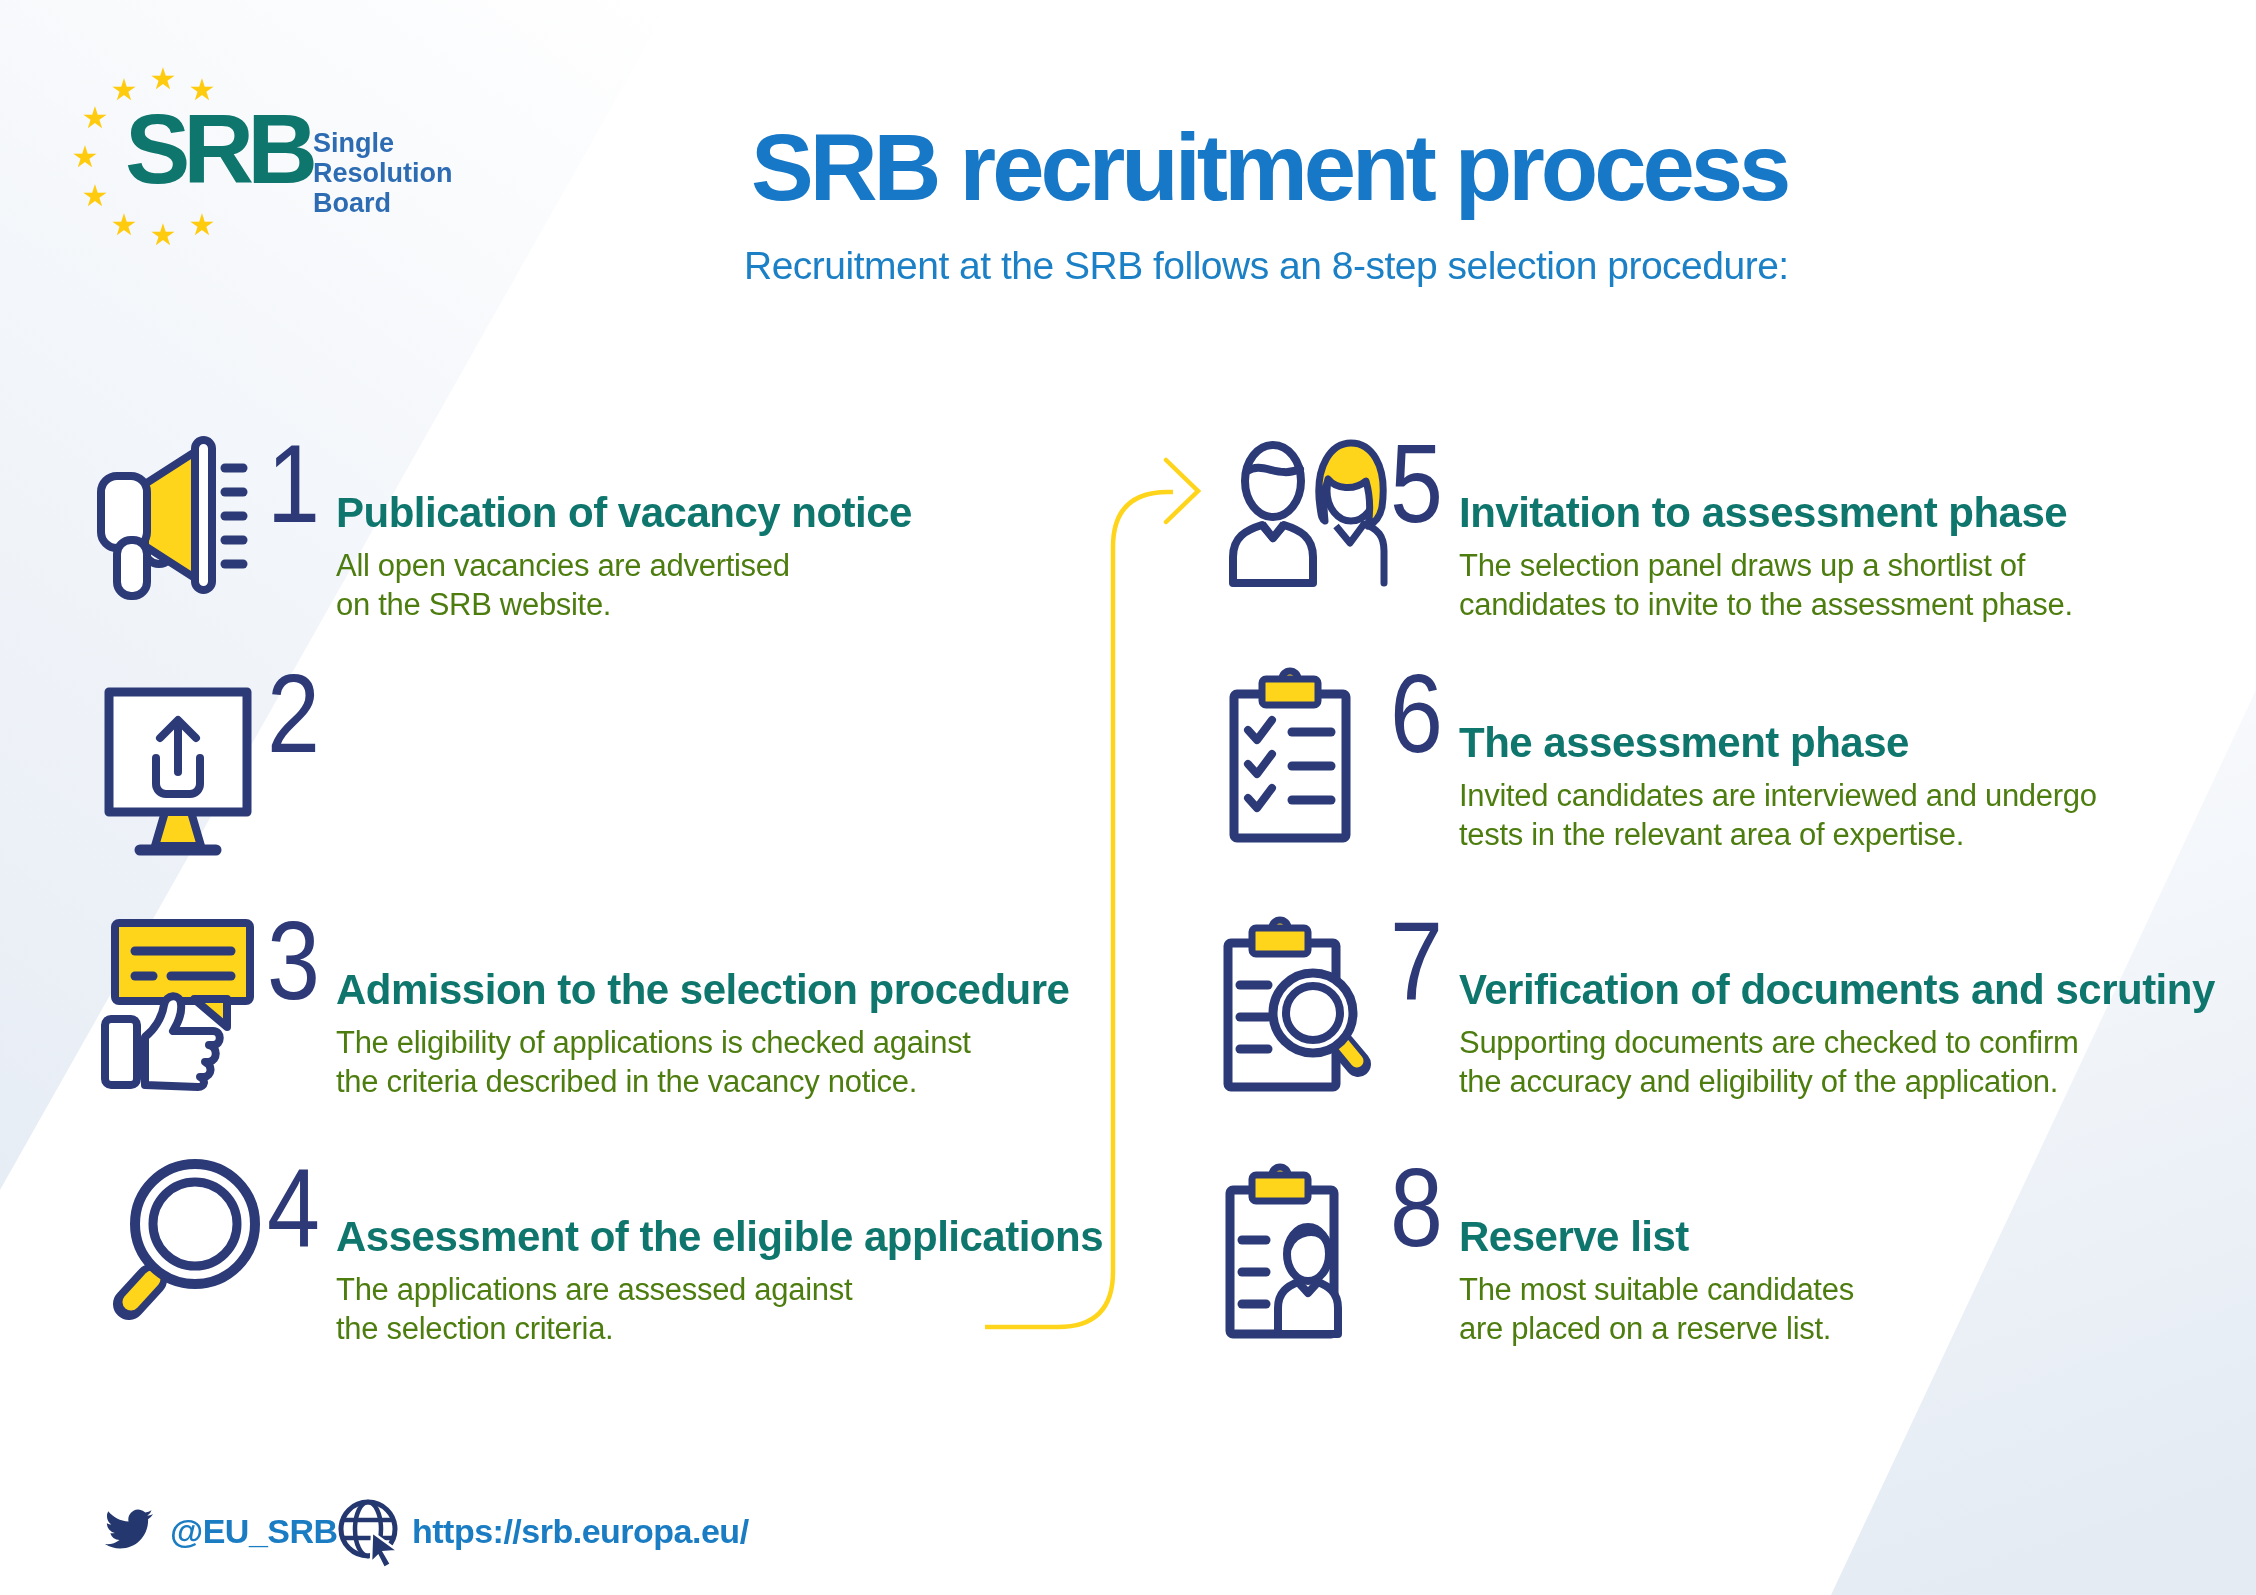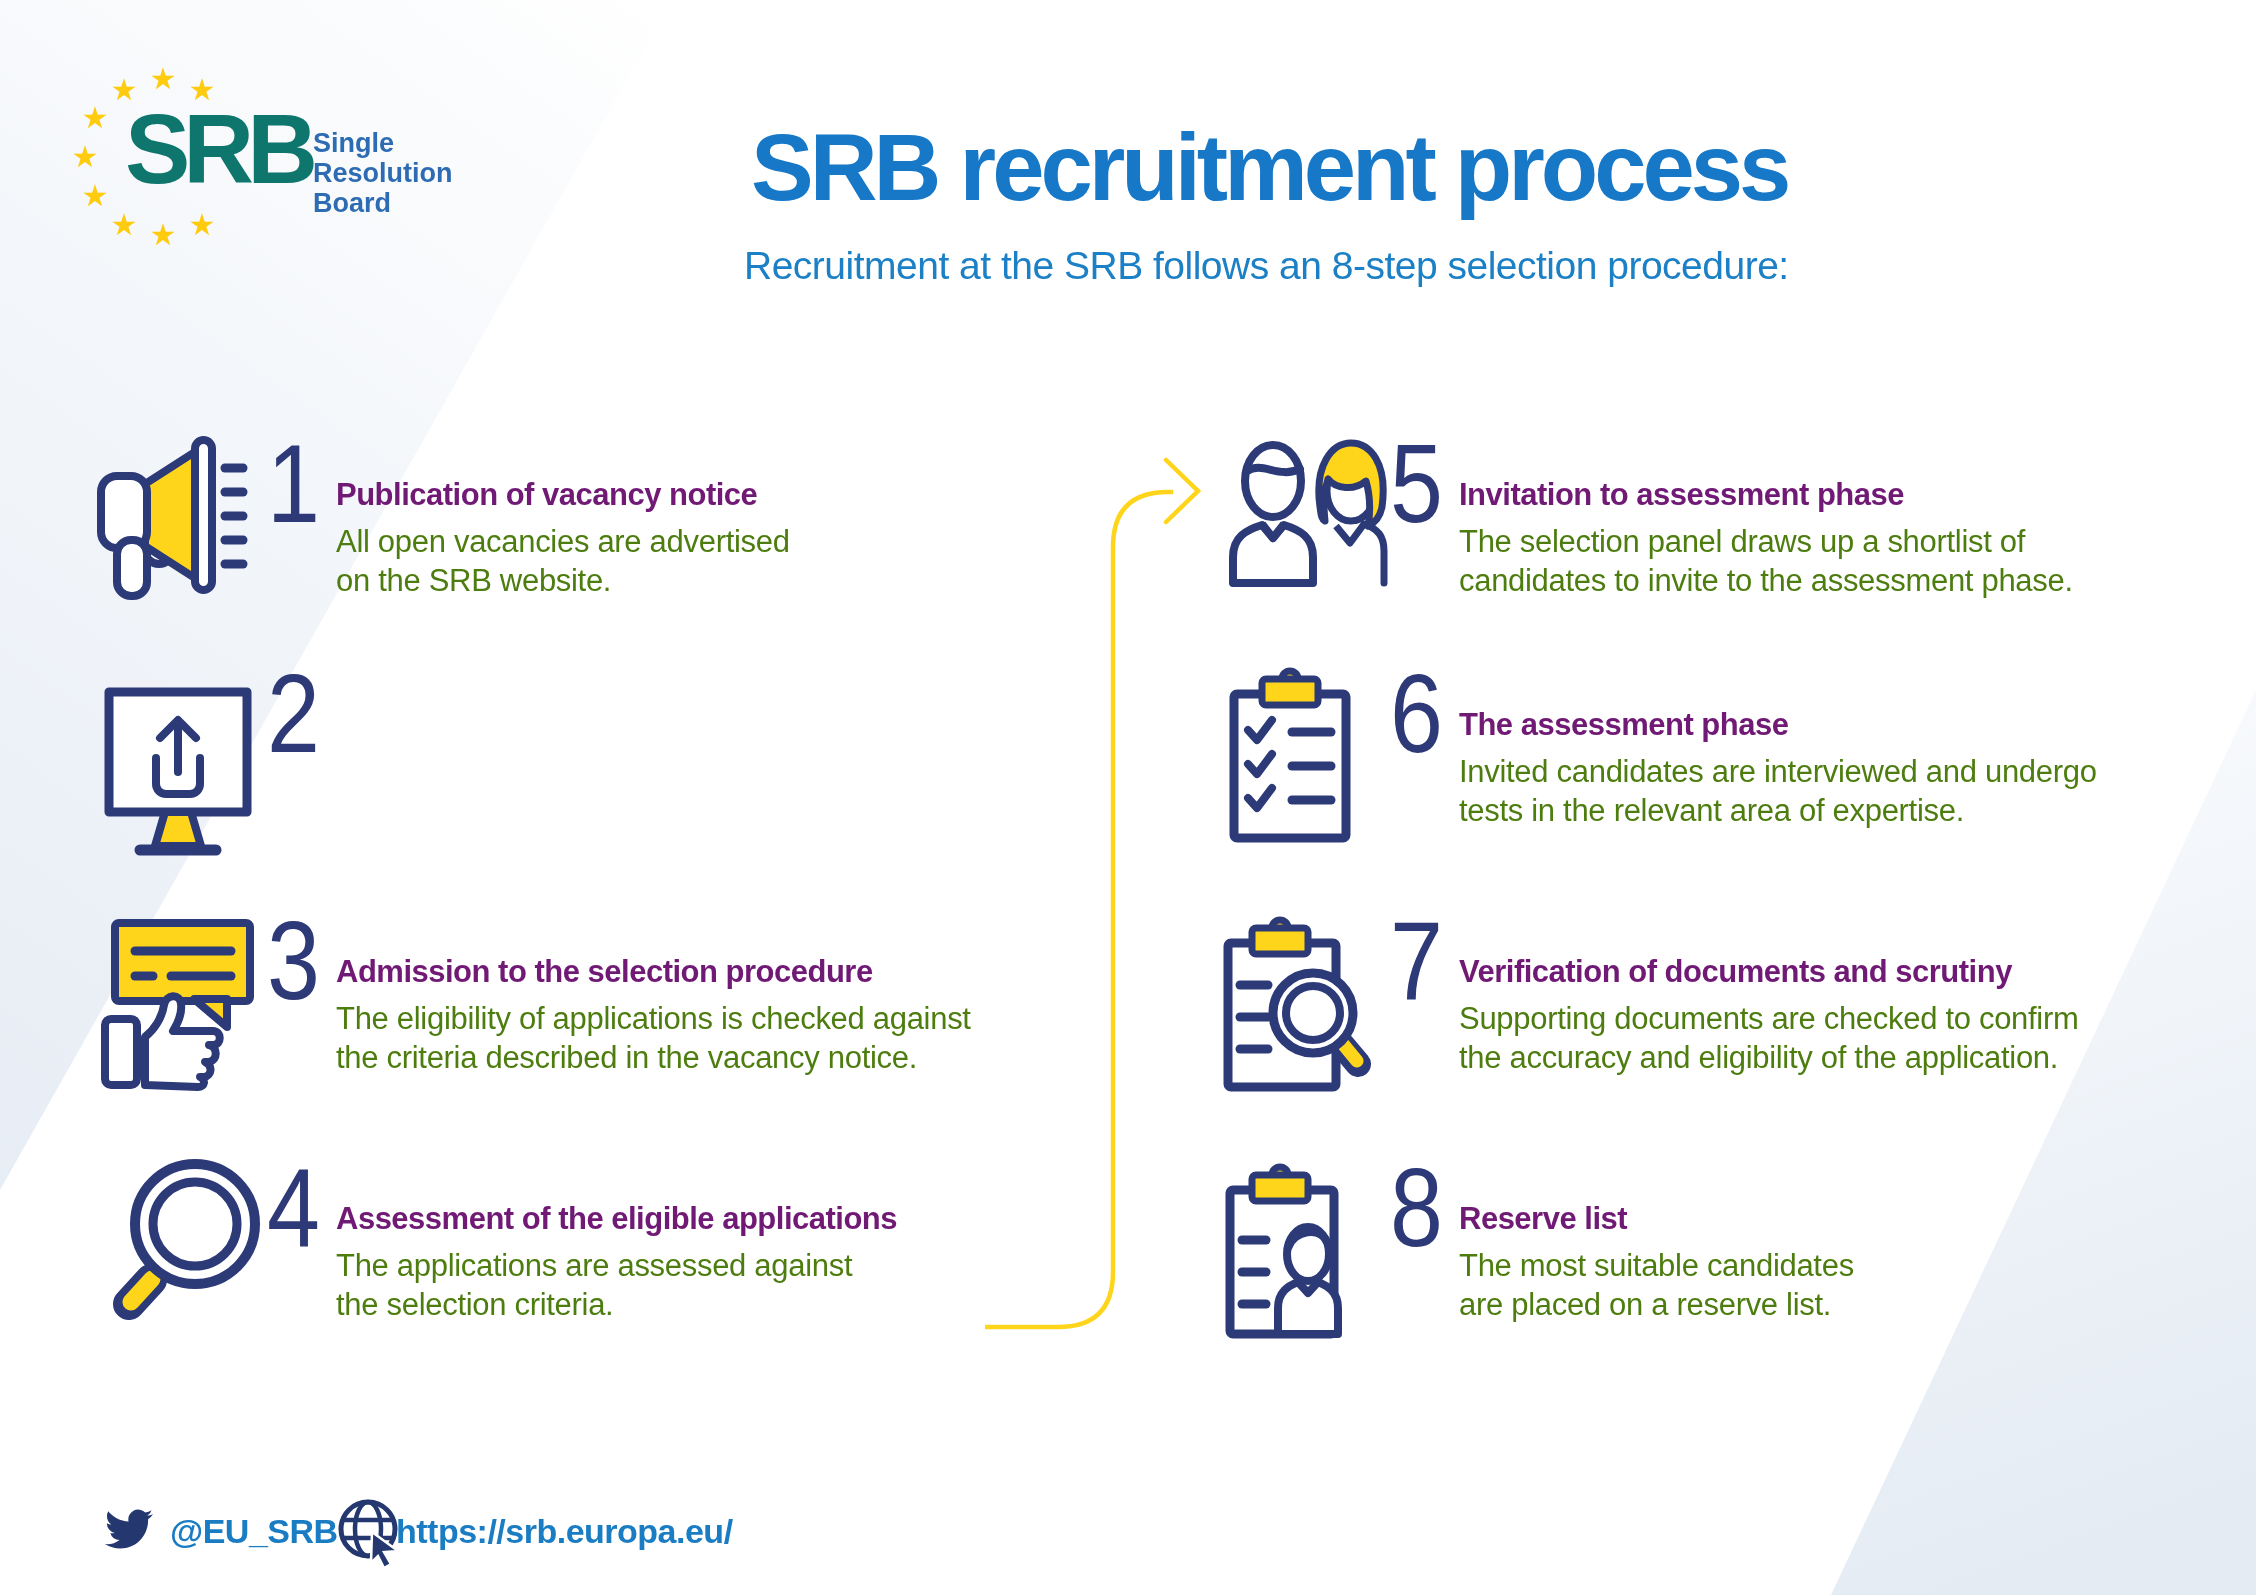--- a/index.html
+++ b/index.html
@@ -41,22 +41,22 @@
   
   .step {position:absolute; width:1000px; height:235px;}
   .step-icon {position:absolute; left:0; top:0; width:170px; height:200px;}
   .step-number {
     position:absolute; left:172px; top:-4px; width:90px;
     font-size:112px; line-height:120px; color:#2e3a78; font-weight:400;
     transform:scaleX(0.85); transform-origin:left top;
   }
   .step-text {position:absolute; left:241px; top:50px;}
   .step-title {
-    font-size:31px; font-weight:bold; color:#701a75; letter-spacing:-0.5px;
-    margin:0 0 10px 0; line-height:1.1; white-space:nowrap;
+    font-size:42px; font-weight:bold; color:#0f766e; letter-spacing:-0.5px;
+    margin:12px 0 10px 0; line-height:1.1; white-space:nowrap;
   }
   .step-desc {
     font-size:31px; color:#4d7c0f; letter-spacing:-0.3px; line-height:39px; white-space:nowrap;
   }
   
   .connector {position:absolute; left:940px; top:430px;}
   
   .footer-item-text {
     position:absolute; top:1512px; font-size:34px; font-weight:bold;
     color:#1a7cc2; letter-spacing:-0.5px; white-space:nowrap;
@@ -292,15 +292,15 @@
     <path fill="#24386f" d="M23.953 4.57a10 10 0 01-2.825.775 4.958 4.958 0 002.163-2.723c-.951.555-2.005.959-3.127 1.184a4.92 4.92 0 00-8.384 4.482C7.69 8.095 4.067 6.13 1.64 3.162a4.822 4.822 0 00-.666 2.475c0 1.71.87 3.213 2.188 4.096a4.904 4.904 0 01-2.228-.616v.06a4.923 4.923 0 003.946 4.827 4.996 4.996 0 01-2.212.085 4.936 4.936 0 004.604 3.417 9.867 9.867 0 01-6.102 2.105c-.39 0-.779-.023-1.17-.067a13.995 13.995 0 007.557 2.209c9.053 0 13.998-7.496 13.998-13.985 0-.21 0-.42-.015-.63A9.935 9.935 0 0024 4.59z"></path>
   </svg>
   <div class="footer-item-text" style="left:170px;">@EU_SRB</div>
   <svg class="globe-icon" width="76" height="76" viewBox="0 0 76 76" fill="none">
     <circle cx="34" cy="34" r="27" stroke="#24386f" stroke-width="5"></circle>
     <ellipse cx="34" cy="34" rx="13" ry="27" stroke="#24386f" stroke-width="4.5"></ellipse>
     <line x1="9" y1="25" x2="59" y2="25" stroke="#24386f" stroke-width="4.5"></line>
     <line x1="9" y1="43" x2="59" y2="43" stroke="#24386f" stroke-width="4.5"></line>
     <path d="M38,37 L64,56 L50,57 L57,69 L50,73 L44,61 L37,68 Z" fill="#24386f" stroke="#fff" stroke-width="2.5"></path>
   </svg>
-  <div class="footer-item-text" style="left:396px;">https://srb.europa.eu/</div>
+  <div class="footer-item-text" style="left:412px;">https://srb.europa.eu/</div>
 
 </div>
 
 </body></html>

